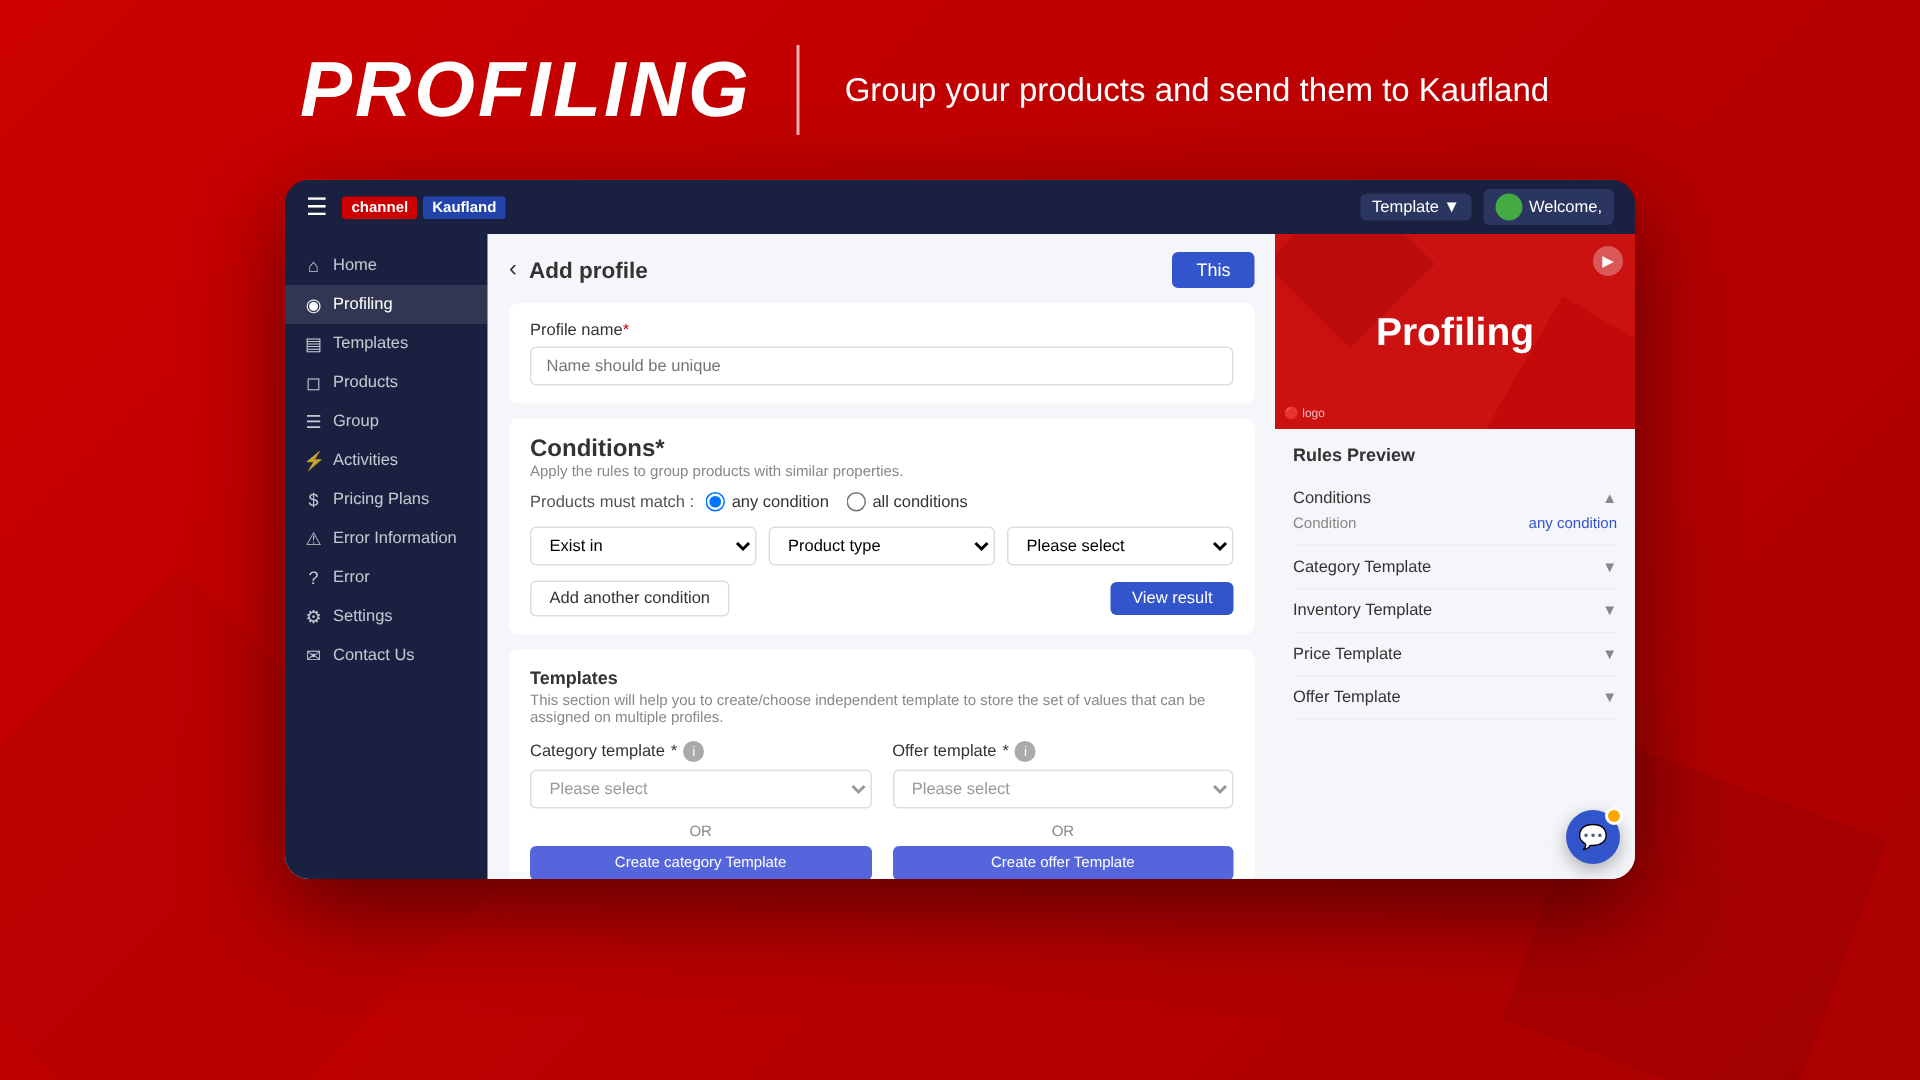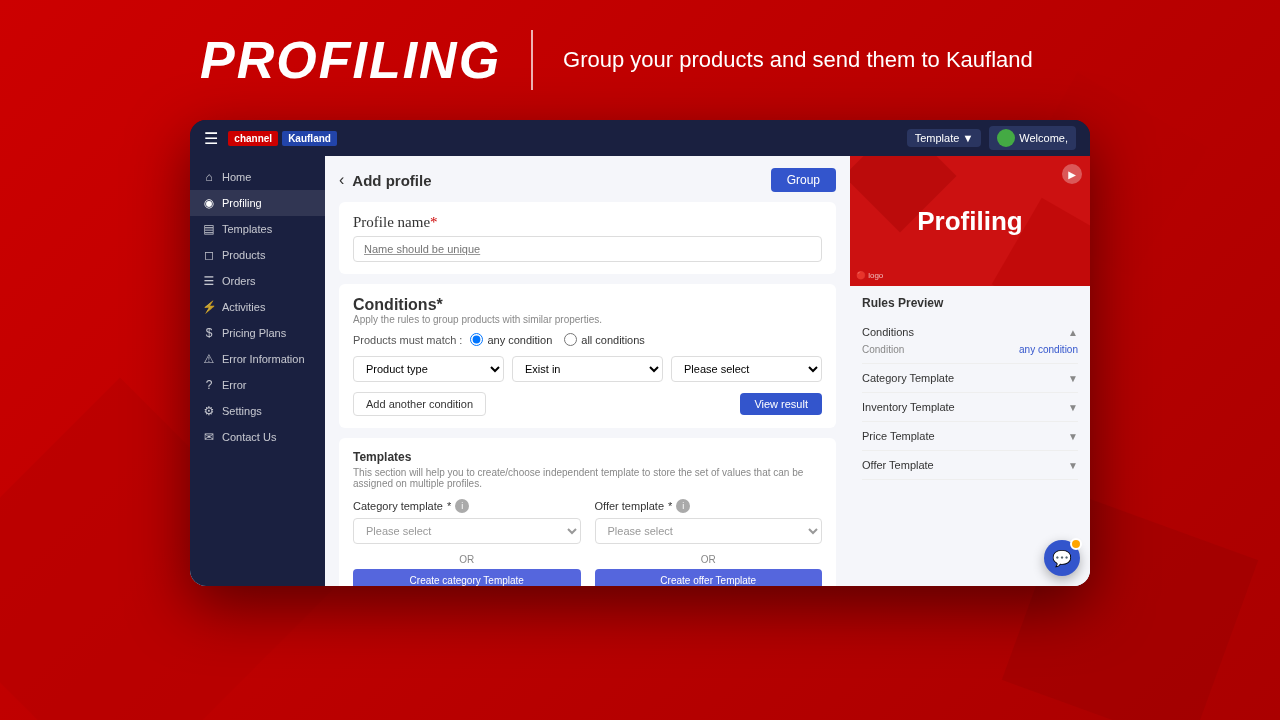--- a/index.html
+++ b/index.html
@@ -235,38 +235,36 @@
     }
 
     
     .form-section {
       background: white;
       border-radius: 6px;
       padding: 12px 14px;
       margin-bottom: 10px;
     }
     .field-label {
-      font-size: 15px;
+      font-size: 11px;
       color: #333;
       font-weight: 500;
       margin-bottom: 5px;
-      font-family: Liberation Serif, serif;
     }
     .field-label .required {
       color: #cc0000;
     }
     .text-input {
       width: 100%;
       border: 1px solid #ddd;
       border-radius: 4px;
       padding: 6px 10px;
       font-size: 11px;
       color: #999;
       background: #fff;
-      text-decoration: underline;
     }
 
     
     .conditions-title {
       font-size: 16px;
       font-weight: 600;
       color: #333;
       margin-bottom: 0;
     }
     .conditions-desc {
@@ -578,21 +576,21 @@
       <div class="sidebar-item">
         <span class="item-icon">▤</span>
         <span>Templates</span>
       </div>
       <div class="sidebar-item">
         <span class="item-icon">◻</span>
         <span>Products</span>
       </div>
       <div class="sidebar-item">
         <span class="item-icon">☰</span>
-        <span>Orders</span>
+        <span>Group</span>
       </div>
       <div class="sidebar-item">
         <span class="item-icon">⚡</span>
         <span>Activities</span>
       </div>
       <div class="sidebar-item">
         <span class="item-icon">$</span>
         <span>Pricing Plans</span>
       </div>
       <div class="sidebar-item">
@@ -613,21 +611,21 @@
       </div>
     </div>
 
     <div class="main-panel">
 
       <div class="page-header">
         <div class="page-header-left">
           <button class="back-btn">‹</button>
           <span class="page-title">Add profile</span>
         </div>
-        <button class="save-btn">Group</button>
+        <button class="save-btn">This</button>
       </div>
 
       <div class="form-section">
         <div class="field-label">
           <span>Profile name</span><span class="required">*</span>
         </div>
         <input class="text-input" type="text" placeholder="Name should be unique" style="">
       </div>
 
       <div class="form-section">
@@ -645,24 +643,24 @@
             </label>
             <label class="radio-item">
               <input type="radio" name="match" style="">
               <span>all conditions</span>
             </label>
           </div>
         </div>
 
         <div class="dropdowns-row">
           <select class="dropdown-select">
-            <option>Product type</option>
+            <option>Exist in</option>
           </select>
           <select class="dropdown-select">
-            <option>Exist in</option>
+            <option>Product type</option>
           </select>
           <select class="dropdown-select">
             <option>Please select</option>
           </select>
         </div>
 
         <div class="actions-row">
           <button class="add-condition-btn">Add another condition</button>
           <button class="view-result-btn">View result</button>
         </div>

